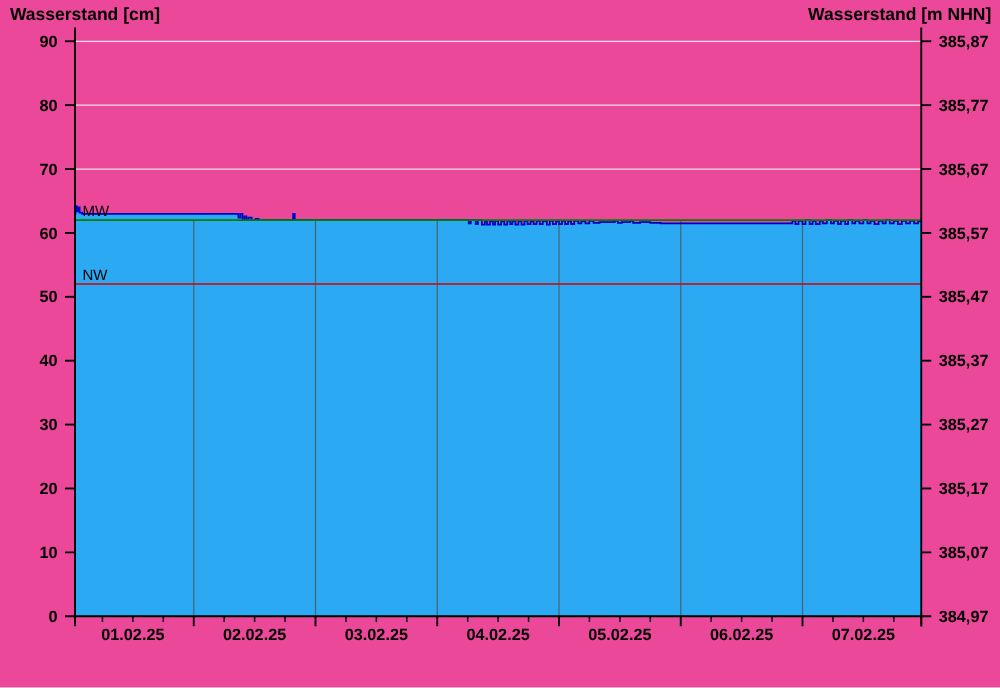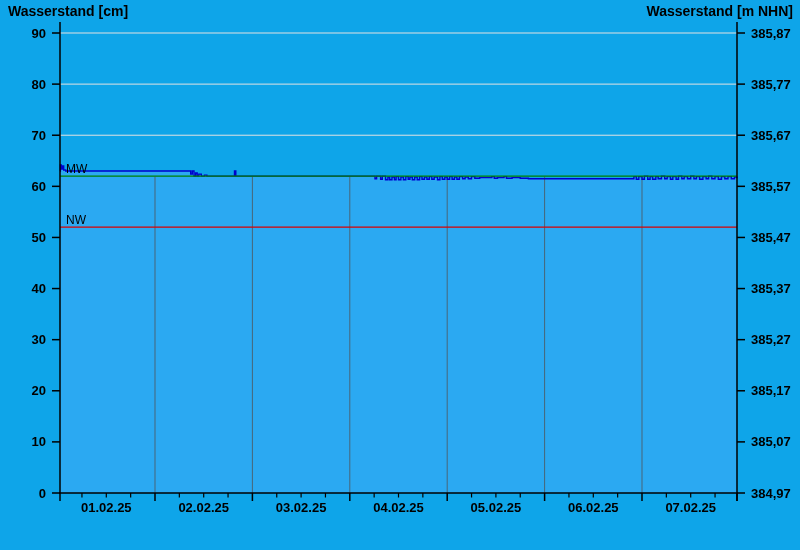--- a/index.html
+++ b/index.html
@@ -1,16 +1,16 @@
 <!DOCTYPE html>
 <html><head>
 <meta charset="utf-8">
 <style>
   html,body{margin:0;padding:0;background:#fff;}
-  .stage{position:relative;width:800px;height:550px;background:#0ea5e9;overflow:hidden;
+  .stage{position:relative;width:800px;height:550px;background:#ec4899;overflow:hidden;
          font-family:"Liberation Sans",sans-serif;}
   .chart-title{position:absolute;top:3px;font-size:14px;font-weight:bold;color:#000;white-space:nowrap;}
   .chart-title.left{left:8px;}
   .chart-title.right{right:7px;margin-left:40px;}
   svg{position:absolute;left:0;top:0;}
   text{font-family:"Liberation Sans",sans-serif;}
 </style>
 </head>
 <body>
 

